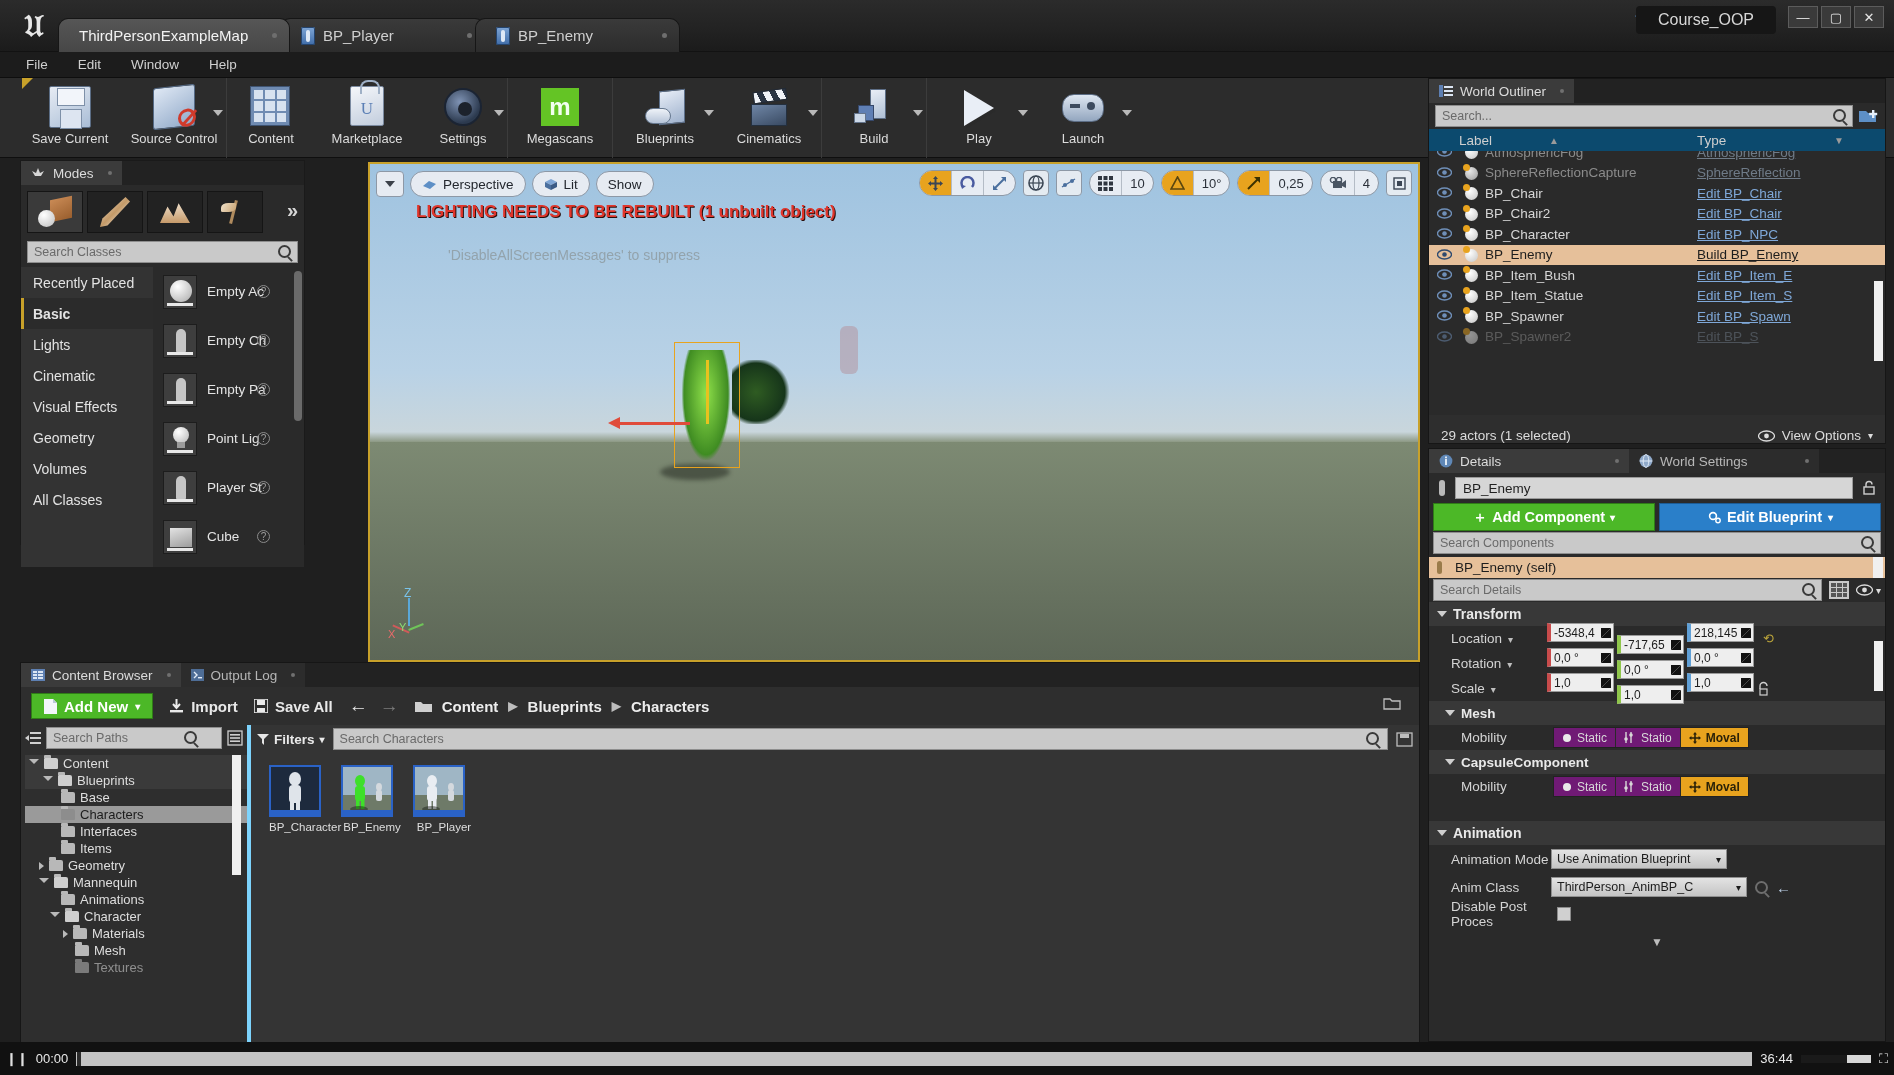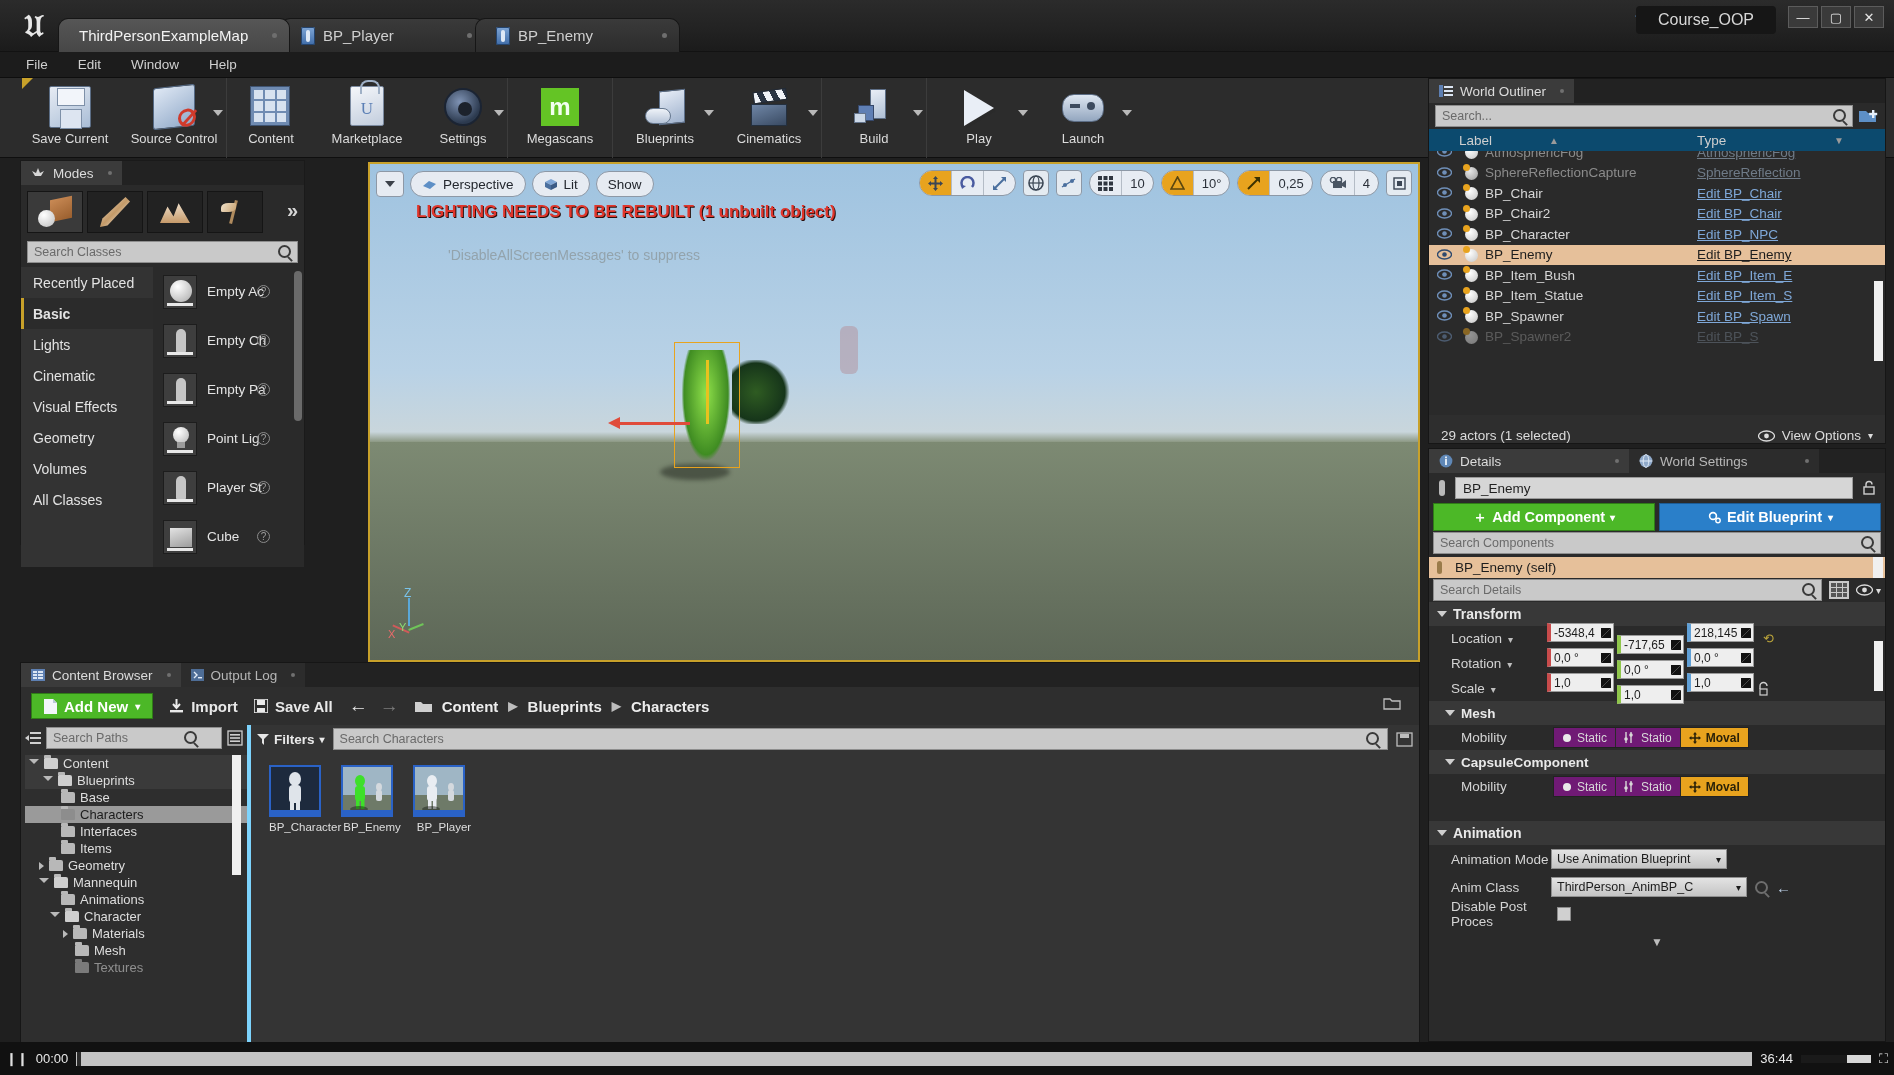--- a/index.html
+++ b/index.html
@@ -1057,21 +1057,21 @@
       </div>
       <div class="orow sel">
         <span class="eye">
             <svg width="15" height="11" viewBox="0 0 15 11">
               <ellipse cx="7.5" cy="5.5" rx="7" ry="4.5" fill="none" stroke="#2f4a6e" stroke-width="1.4"></ellipse>
               <circle cx="7.5" cy="5.5" r="2.3" fill="#2f4a6e"></circle>
             </svg>
           </span>
         <span class="bpicon"></span>
         <span class="nm">BP_Enemy</span>
-        <span class="ty">Edit BP_Enemy</span>
+        <span class="ty">Build BP_Enemy</span>
       </div>
       <div class="orow">
         <span class="eye">
             <svg width="15" height="11" viewBox="0 0 15 11">
               <ellipse cx="7.5" cy="5.5" rx="7" ry="4.5" fill="none" stroke="#6f8fb8" stroke-width="1.4"></ellipse>
               <circle cx="7.5" cy="5.5" r="2.3" fill="#6f8fb8"></circle>
             </svg>
           </span>
         <span class="bpicon"></span>
         <span class="nm">BP_Item_Bush</span>

